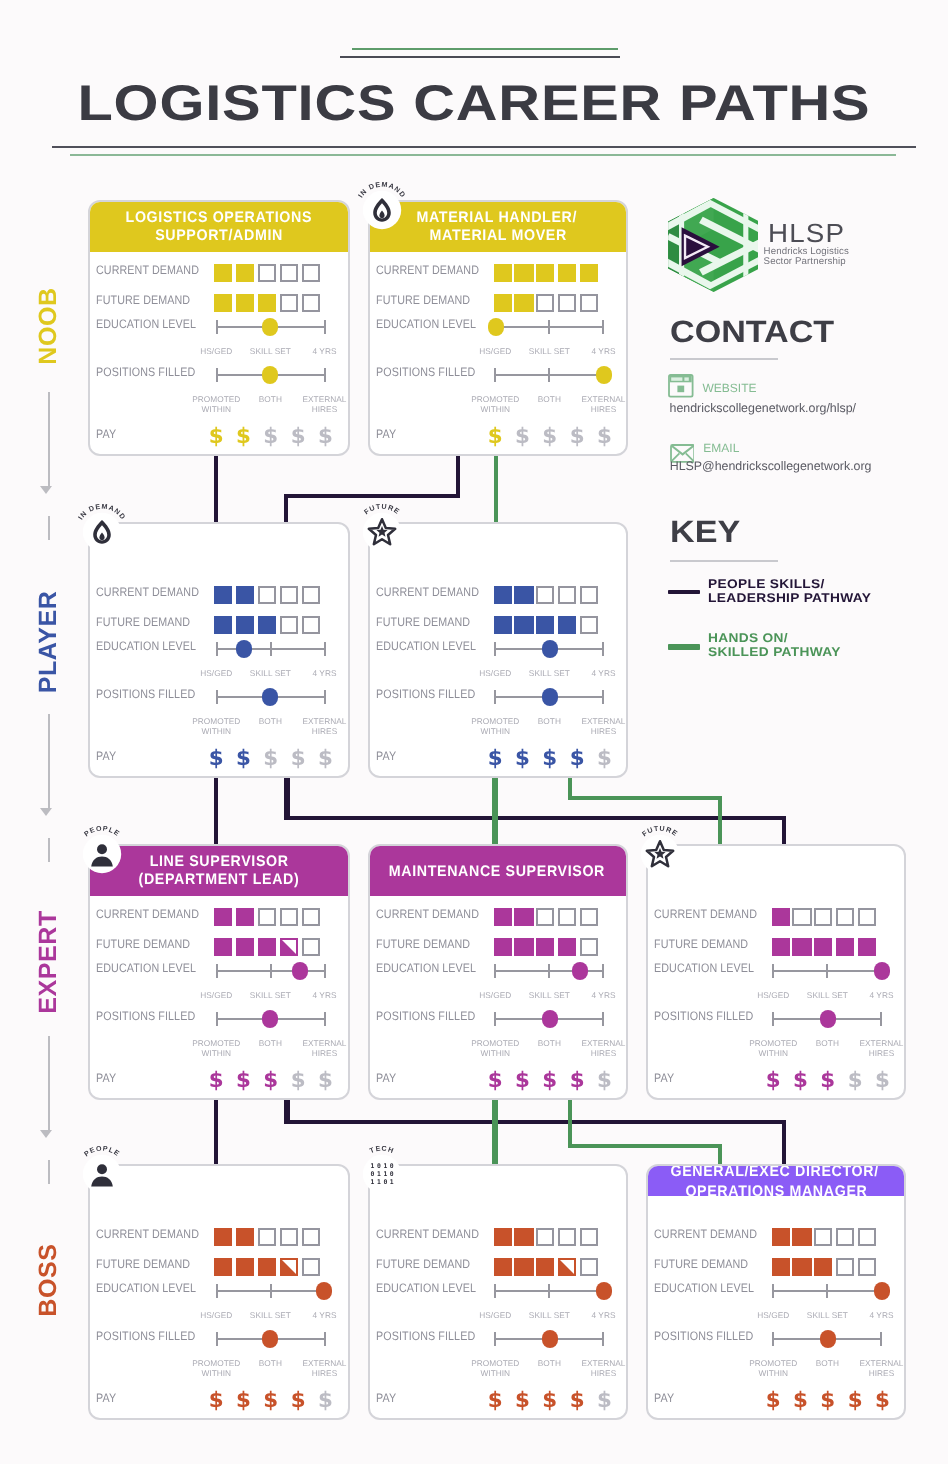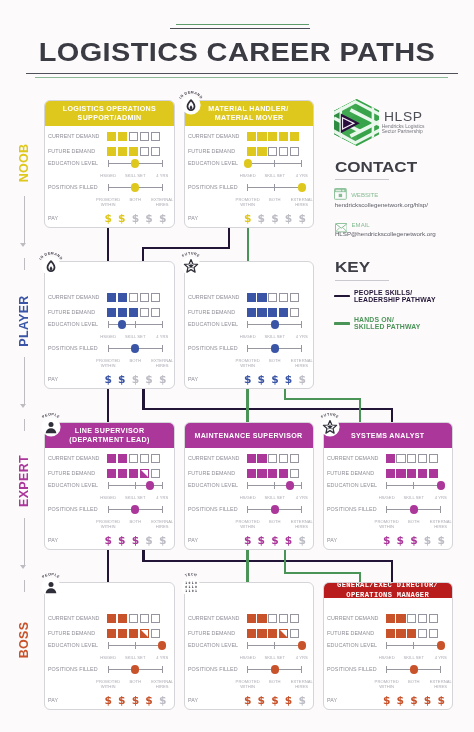--- a/index.html
+++ b/index.html
@@ -452,23 +452,20 @@
         <div class="sc-lab" style="left:117.25px;top:96.9px;width:30px;margin-left:-15px;transform:none;">EXTERNAL
 HIRES</div>
         <div class="m-label" style="left:3.3px;top:114.3px;">PAY</div>
         <div class="pay-sym" style="left:63.1px;top:117.5px;color:#AB379B;">$</div>
         <div class="pay-sym" style="left:76.75px;top:117.5px;color:#AB379B;">$</div>
         <div class="pay-sym" style="left:90.4px;top:117.5px;color:#AB379B;">$</div>
         <div class="pay-sym" style="left:104.05px;top:117.5px;color:#AB379B;">$</div>
         <div class="pay-sym" style="left:117.7px;top:117.5px;color:#BCBCC4;">$</div>
       </div>
       <div class="card" style="left:322.5px;top:422px;width:130.5px;height:128px;">
-        <div class="card-hd" style="height:24.6px;background:#AB379B;">
-          <div>SYSTEMS ANALYST</div>
-        </div>
         <div class="m-label" style="left:3.3px;top:31.8px;">CURRENT DEMAND</div>
         <div style="position:absolute;left:0;top:0;">
           <div class="box full" style="left:62px;top:30.7px;background:#AB379B;"></div>
           <div class="box" style="left:72.92px;top:30.7px;"></div>
           <div class="box" style="left:83.84px;top:30.7px;"></div>
           <div class="box" style="left:94.76px;top:30.7px;"></div>
           <div class="box" style="left:105.68px;top:30.7px;"></div>
         </div>
         <div class="m-label" style="left:3.3px;top:46.6px;">FUTURE DEMAND</div>
         <div style="position:absolute;left:0;top:0;">
@@ -630,21 +627,21 @@
             <text x="11.5" y="19.0">1</text>
             <text x="14.7" y="19.0">0</text>
             <text x="17.9" y="19.0">1</text>
           </g>
           <defs>
             <path id="arcp7" d="M 2.35 14 A 11.65 11.65 0 0 1 25.65 14" fill="none"></path>
           </defs>
           <text font-size="3.55" font-weight="bold" letter-spacing="0.45" fill="#3A3A44" font-family="Liberation Sans,sans-serif"><textPath href="#arcp7" startOffset="50%" text-anchor="middle">TECH</textPath></text>
         </svg></div>
       <div class="card" style="left:322.5px;top:582px;width:130.5px;height:128px;">
-        <div class="card-hd" style="height:15px;background:#b91c1c;font-family:Liberation Mono, monospace;">
+        <div class="card-hd" style="height:15px;background:#8b5cf6;">
           <div>GENERAL/EXEC DIRECTOR/</div>
           <div>OPERATIONS MANAGER</div>
         </div>
         <div class="m-label" style="left:3.3px;top:31.8px;">CURRENT DEMAND</div>
         <div style="position:absolute;left:0;top:0;">
           <div class="box full" style="left:62px;top:30.7px;background:#C8522A;"></div>
           <div class="box full" style="left:72.92px;top:30.7px;background:#C8522A;"></div>
           <div class="box" style="left:83.84px;top:30.7px;"></div>
           <div class="box" style="left:94.76px;top:30.7px;"></div>
           <div class="box" style="left:105.68px;top:30.7px;"></div>

